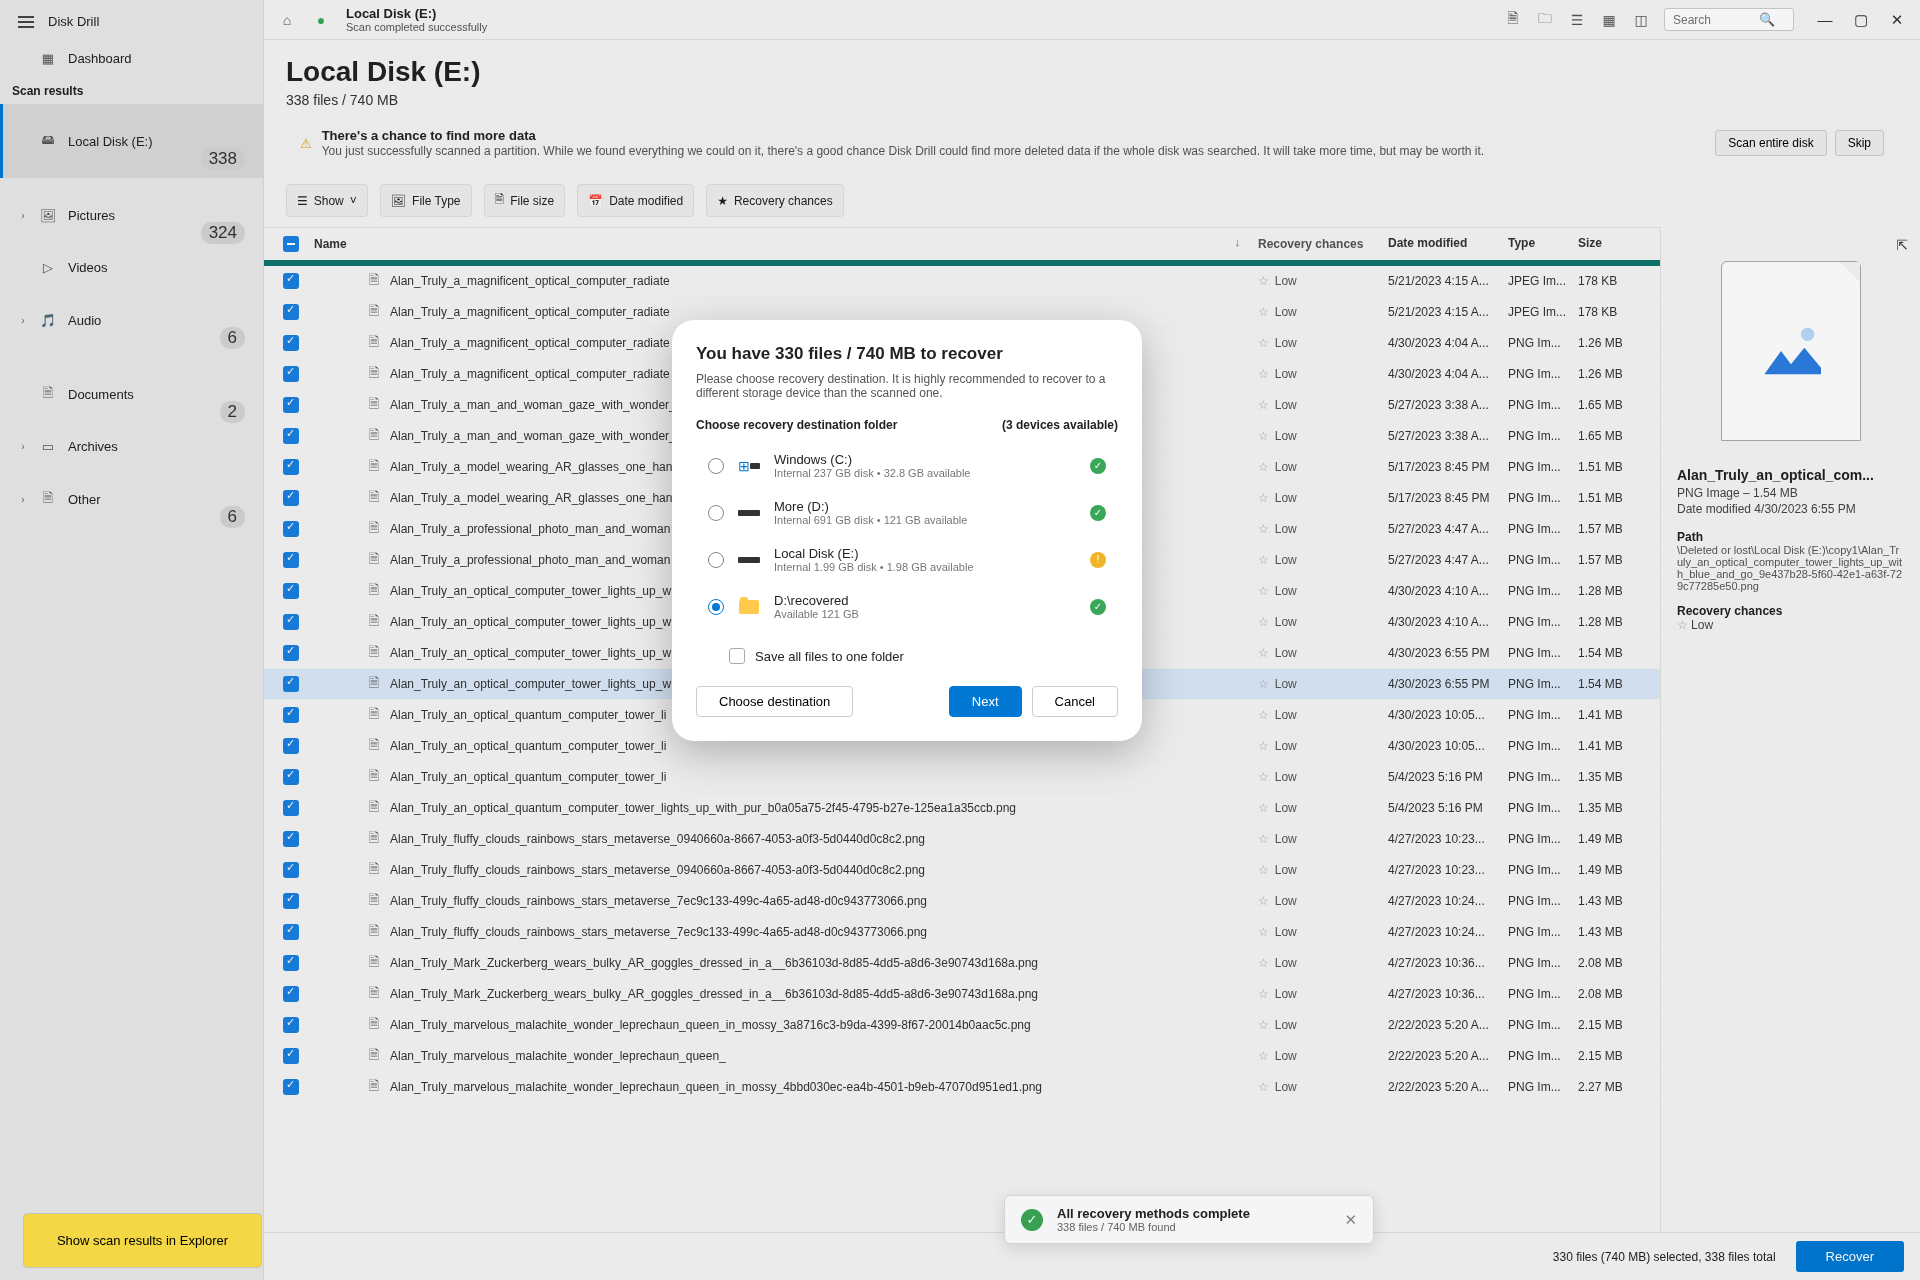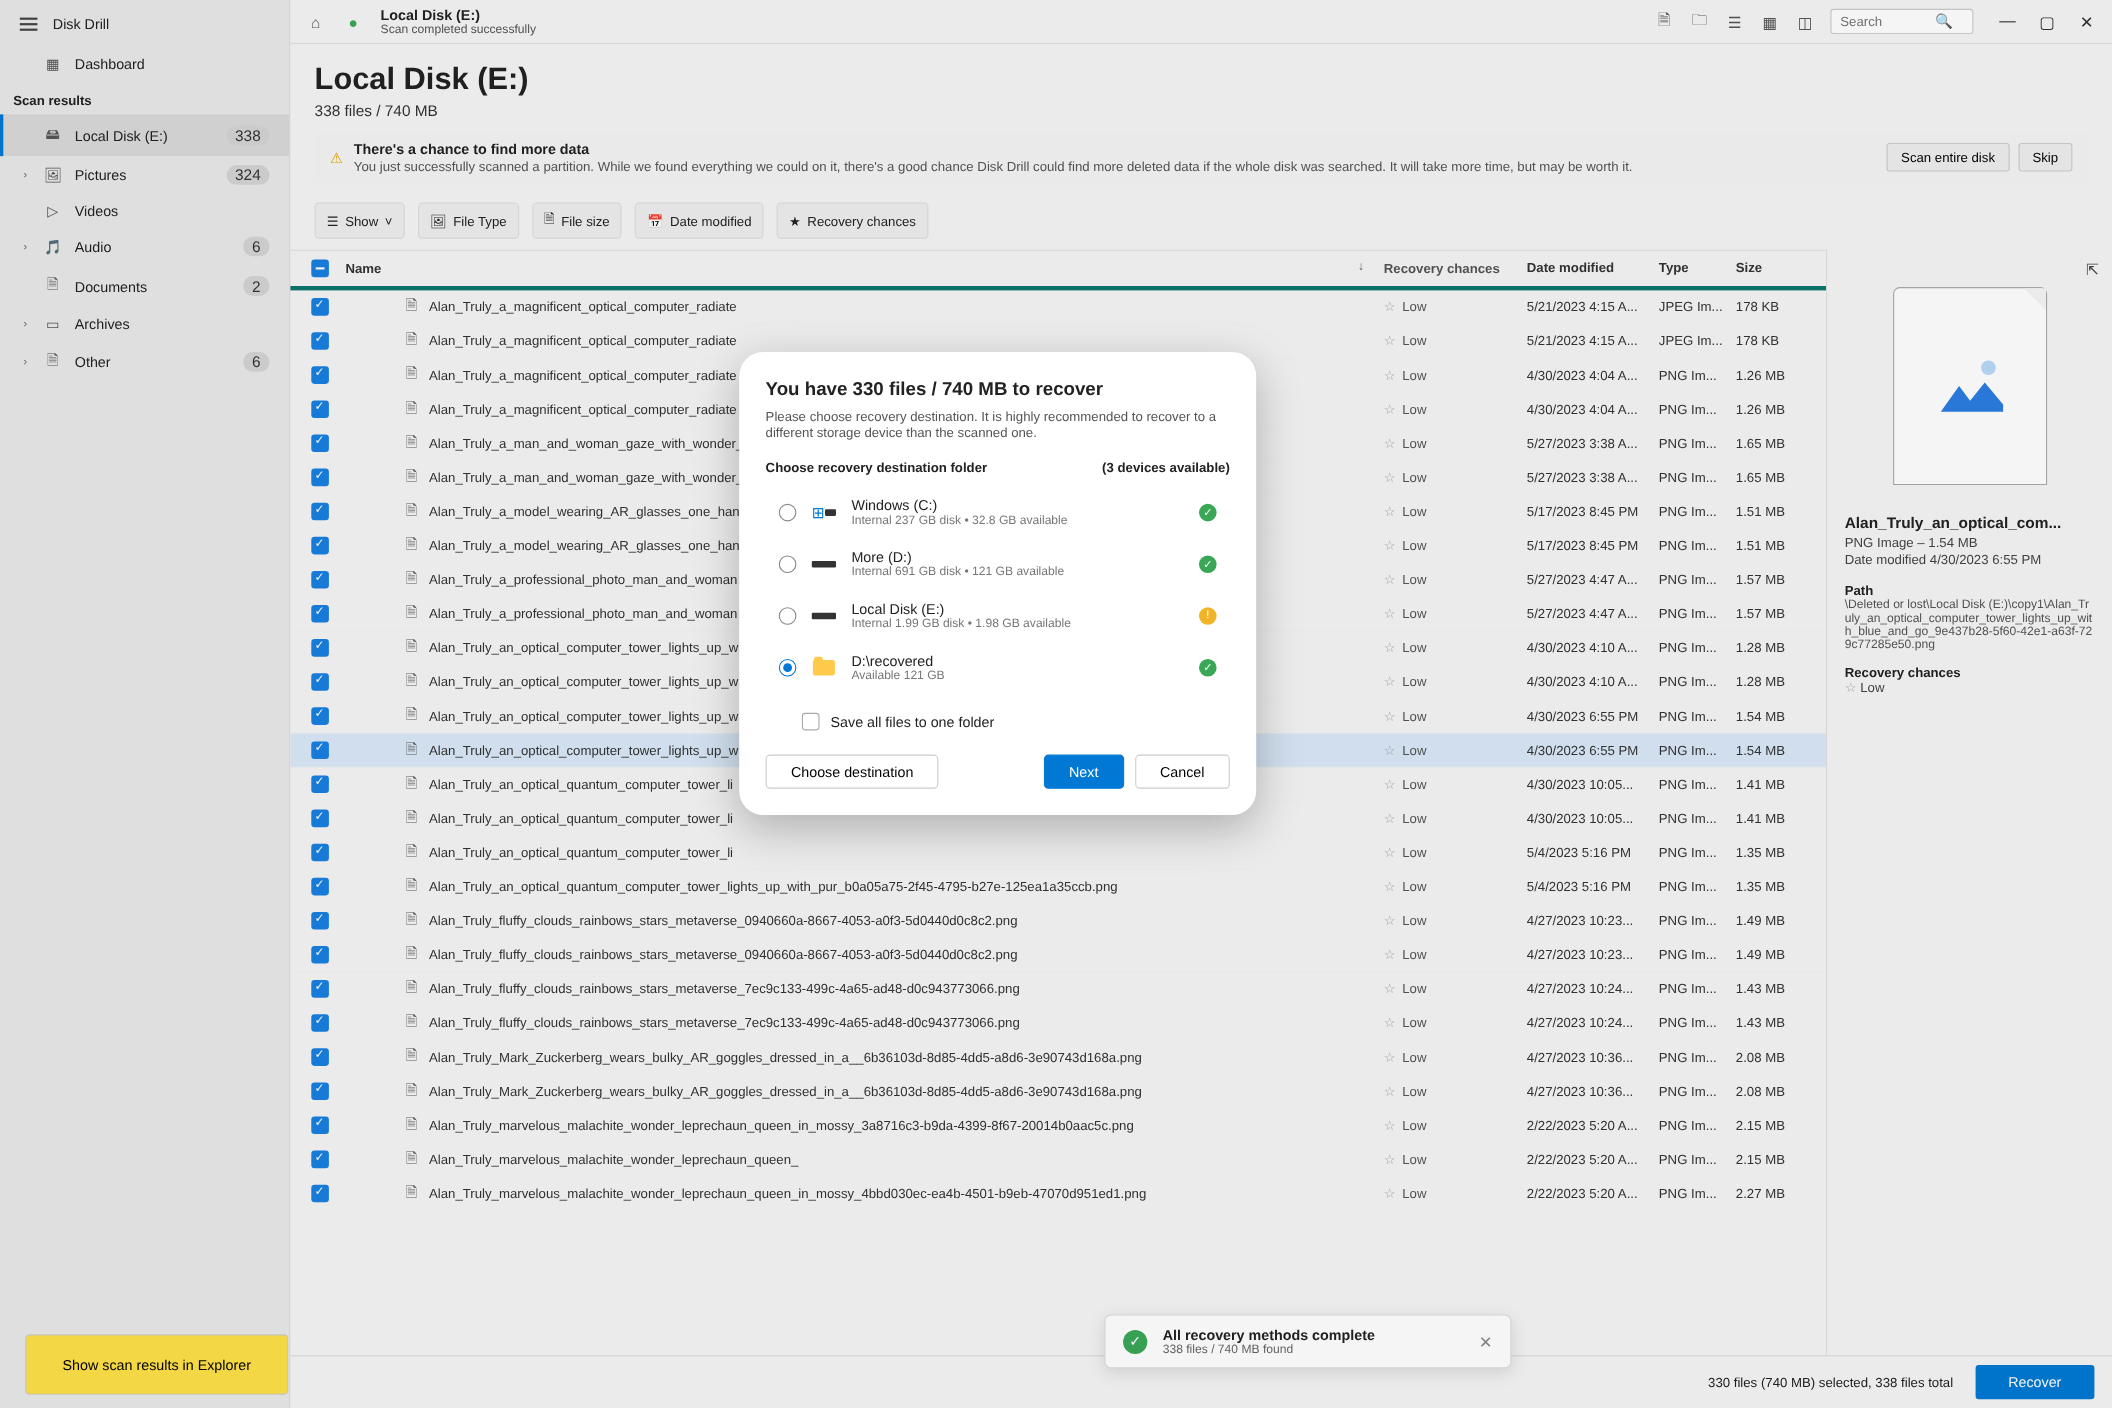--- a/index.html
+++ b/index.html
@@ -10,21 +10,21 @@
 .sidebar { width:264px; background:#e9e9e9; border-right:1px solid #d9d9d9; display:flex; flex-direction:column; }
 .sidebar-top { display:flex; align-items:center; padding:14px 18px; gap:14px; }
 .hamburger { width:16px; display:flex; flex-direction:column; gap:3px; }
 .hamburger span { height:2px; background:#444; }
 .appname { font-weight:400; font-size:13px;text-align:right; }
 .sidebar-item { display:flex; align-items:center; padding:8px 18px; gap:12px; cursor:default; position:relative; }
 .sidebar-item.active { background:#d9d9d9; border-left:3px solid #0078d4; padding-left:15px; }
 .sidebar-item .expand { width:10px; text-align:center; color:#666; font-size:10px; }
 .sidebar-item .sb-icon { width:16px; text-align:center; font-size:13px; color:#555; }
 .sidebar-item .sb-label { flex:1; font-size:13px; }
-.sidebar-item .sb-badge { background:#d4d4d4; border-radius:10px; padding:1px 8px; font-size:14px; color:#333; }
+.sidebar-item .sb-badge { background:#d4d4d4; border-radius:10px; padding:1px 8px; font-size:17px; color:#333;margin-top:36px; }
 .sidebar-item.heading { font-weight:600; padding:10px 12px 6px; font-size:12px; }
 .sidebar-bottom { margin-top:auto; padding:12px; }
 .sidebar-bottom button { width:100%; background:#fde047; border:1px solid #ccc; padding:19px; border-radius:4px; font-size:13px;margin-left:11px; }
 
 
 .main { flex:1; display:flex; flex-direction:column; background:#f5f5f5; position:relative; }
 .topbar { display:flex; align-items:center; padding:6px 14px; gap:16px; border-bottom:1px solid #e0e0e0; }
 .topbar .tb-status { font-size:11px; color:#555; }
 .topbar .tb-title { font-size:13px; font-weight:600; }
 .topbar-icons { margin-left:auto; display:flex; align-items:center; gap:14px; }
@@ -43,21 +43,21 @@
 .warn .wtext { font-size:12px; color:#555; }
 .warn-btns { margin-left:auto; display:flex; gap:8px;align-items:flex-end; }
 .warn-btns button { background:#eee; border:1px solid #ccc; padding:5px 12px; border-radius:3px; font-size:12px; }
 
 .toolbar { padding:4px 22px 10px; display:flex; gap:12px; }
 .tool-chip { background:#eee; border:1px solid #ddd; padding:5px 10px; border-radius:4px; display:flex; align-items:center; gap:6px; font-size:12px; }
 
 
 .split { flex:1; display:flex; min-height:0; }
 .tablewrap { flex:1; display:flex; flex-direction:column; border-top:1px solid #e0e0e0; min-height:0; }
-.thead { display:flex; padding:8px 12px; border-bottom:4px solid #0f766e; font-size:12px; color:#333; font-weight:600; }
+.thead { display:flex; padding:8px 12px; border-bottom:6px solid #0f766e; font-size:12px; color:#333; font-weight:600; }
 .tbody { flex:1; overflow-y:scroll; }
 .trow { display:flex; align-items:center; padding:4px 12px; font-size:12px; color:#333; border-bottom:1px solid #f3f3f3; }
 .trow.sel { background:#d9e8f7; }
 .cb { width:30px; display:flex; justify-content:center; }
 .cb .box { width:16px; height:16px; background:#187fe0; border-radius:3px; position:relative; }
 .cb .box::after { content:"✓"; color:#fff; font-size:11px; position:absolute; left:3px; top:-1px; }
 .cb .boxh { width:16px; height:16px; background:#187fe0; border-radius:3px; position:relative; }
 .cb .boxh::after { content:""; background:#fff; width:8px; height:2px; position:absolute; left:4px; top:7px; }
 .cname { flex:1; display:flex; align-items:center; gap:8px; padding-left:60px; overflow:hidden; }
 .cname .ficon { width:16px; text-align:center; color:#5a5a5a; font-size:13px;}

